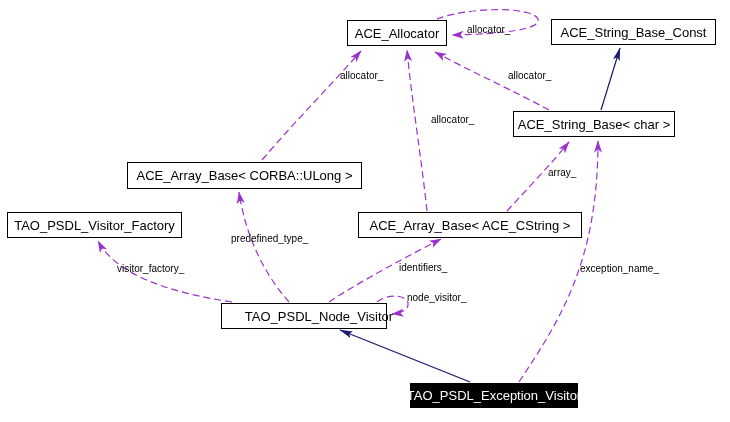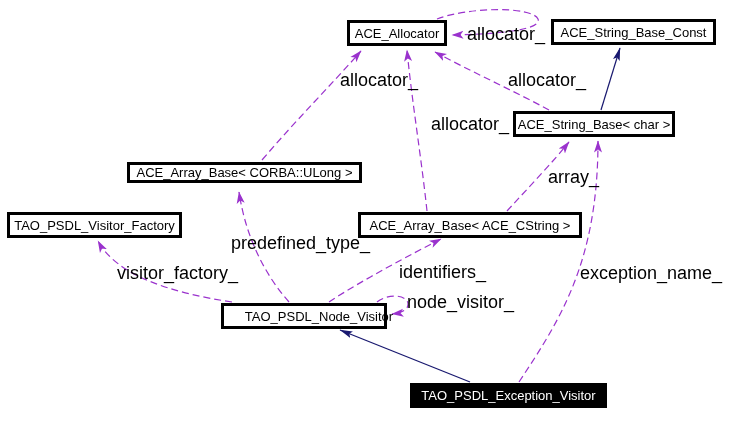--- a/index.html
+++ b/index.html
@@ -26,39 +26,39 @@
     stroke-width: 1.2;
     stroke-dasharray: 7,4;
   }
   .edge-inherit {
     fill: none;
     stroke-width: 1.2;
   }
   .node {
     position: absolute;
     box-sizing: border-box;
-    border: 3px solid #000000;
+    border: 1px solid #000000;
     background: #ffffff;
     color: #000000;
     font-size: 13px;
     line-height: 1;
     display: flex;
     align-items: center;
     justify-content: center;
     white-space: nowrap;
     cursor: pointer;
   }
   .node.selected {
     background: #000000;
     color: #ffffff;
     cursor: default;
   }
   .edge-label {
     position: absolute;
-    font-size: 18px;
+    font-size: 10px;
     color: #000000;
     white-space: nowrap;
   }
 </style>
 </head>
 <body>
 
 <div class="stage">
   <svg class="edge-layer" width="730" height="422" viewBox="0 0 730 422">
     <defs>
@@ -81,25 +81,25 @@
         <path d="M 329,302 C 364,279 412,254 441,239" class="edge-collab" stroke="#9a32cd" marker-end="url(#arrow-collab)"></path>
         <path d="M 377,302 C 389,293 406,295 408,303 C 409,310 401,313 392,314" class="edge-collab" stroke="#9a32cd" marker-end="url(#arrow-collab)"></path>
         <path d="M 601,110 L 620,48" class="edge-inherit" stroke="#191970" marker-end="url(#arrow-inherit)"></path>
         <path d="M 470,382 L 340,330" class="edge-inherit" stroke="#191970" marker-end="url(#arrow-inherit)"></path>
       </g>
   </svg>
   <div id="node-group">
       <div class="node" style="left: 347px; top: 20px; width: 100px; height: 26px;">ACE_Allocator</div>
       <div class="node" style="left: 551px; top: 19px; width: 165px; height: 26px;">ACE_String_Base_Const</div>
       <div class="node" style="left: 513px; top: 111px; width: 162px; height: 26px;">ACE_String_Base&lt; char &gt;</div>
-      <div class="node" style="left: 127px; top: 162px; width: 235px; height: 21px;">ACE_Array_Base&lt; CORBA::ULong &gt;</div>
+      <div class="node" style="left: 127px; top: 162px; width: 235px; height: 27px;">ACE_Array_Base&lt; CORBA::ULong &gt;</div>
       <div class="node" style="left: 7px; top: 212px; width: 175px; height: 26px;">TAO_PSDL_Visitor_Factory</div>
       <div class="node" style="left: 358px; top: 212px; width: 224px; height: 26px;">ACE_Array_Base&lt; ACE_CString &gt;</div>
       <div class="node" style="left: 221px; top: 303px; width: 166px; height: 26px; padding-left: 30px;">TAO_PSDL_Node_Visitor</div>
-      <div class="node selected" style="left: 410px; top: 383px; width: 197px; height: 25px;">TAO_PSDL_Exception_Visitor</div>
+      <div class="node selected" style="left: 410px; top: 383px; width: 168px; height: 25px;">TAO_PSDL_Exception_Visitor</div>
     </div>
   <div id="label-group">
       <span class="edge-label" style="left: 467px; top: 24px;">allocator_</span>
       <span class="edge-label" style="left: 340px; top: 70px;">allocator_</span>
       <span class="edge-label" style="left: 508px; top: 70px;">allocator_</span>
       <span class="edge-label" style="left: 431px; top: 114px;">allocator_</span>
       <span class="edge-label" style="left: 548px; top: 167px;">array_</span>
       <span class="edge-label" style="left: 231px; top: 233px; text-align: right;">predefined_type_</span>
       <span class="edge-label" style="left: 399px; top: 262px;">identifiers_</span>
       <span class="edge-label" style="left: 580px; top: 263px;">exception_name_</span>

